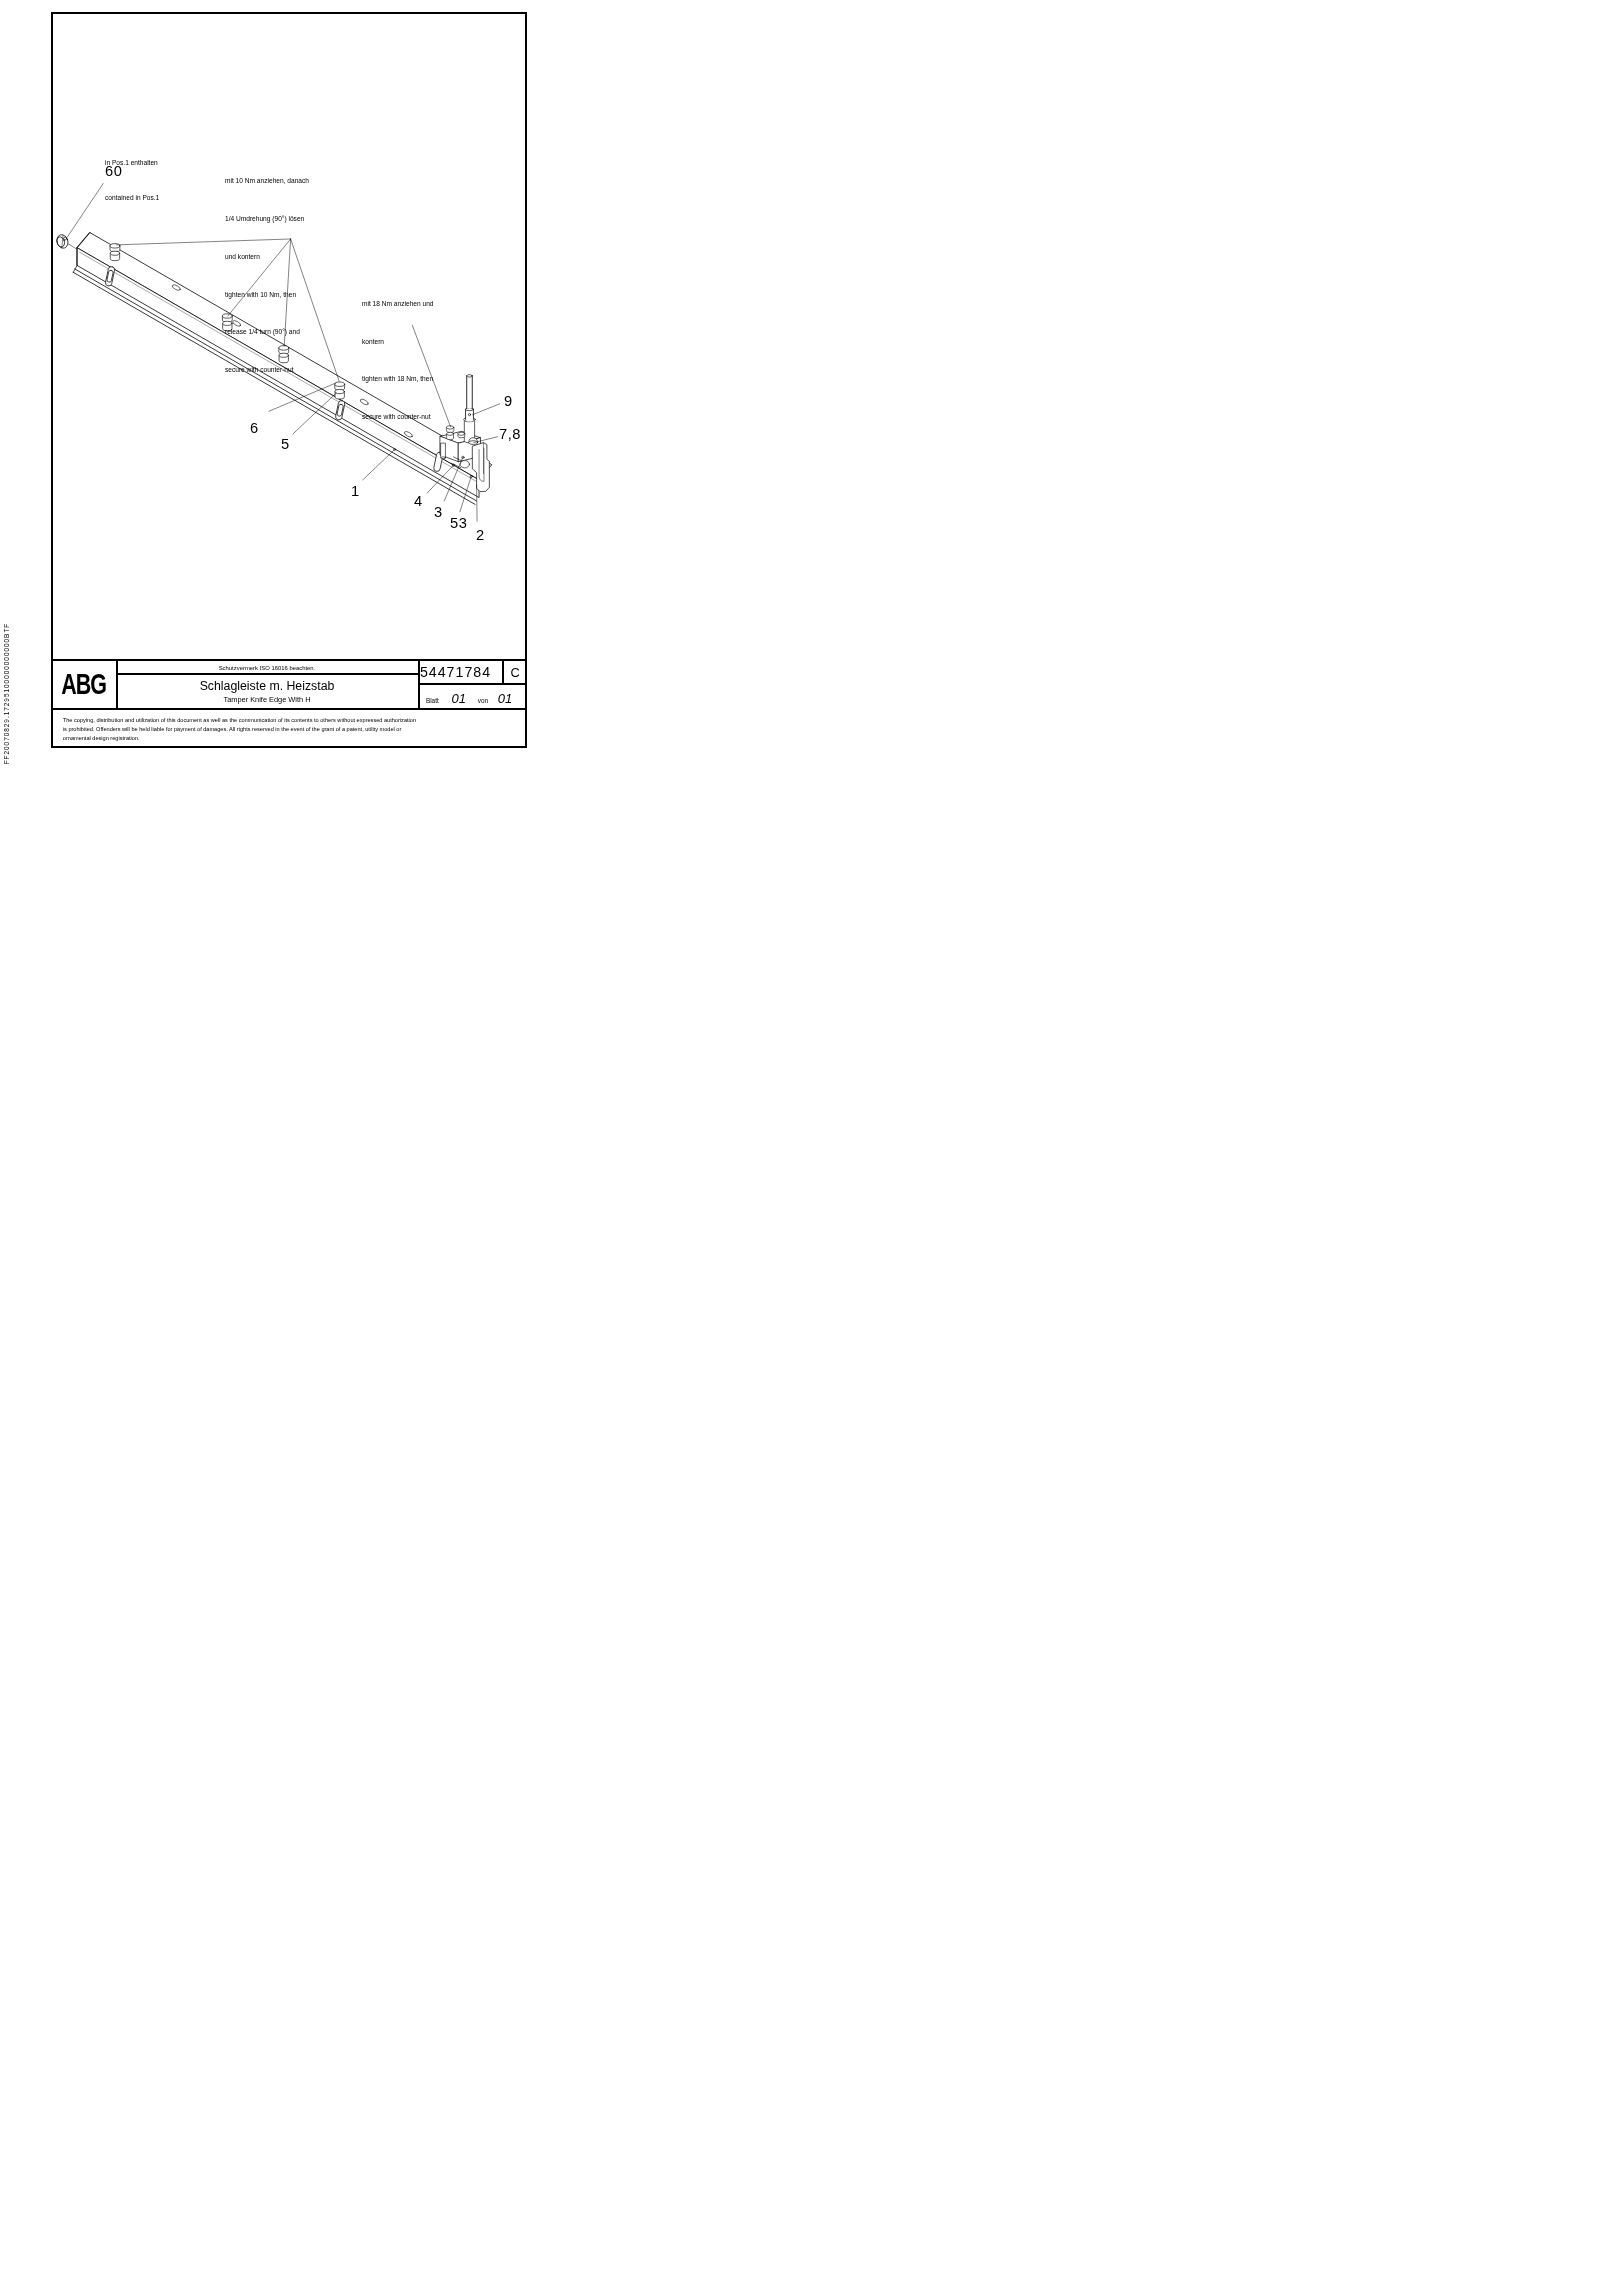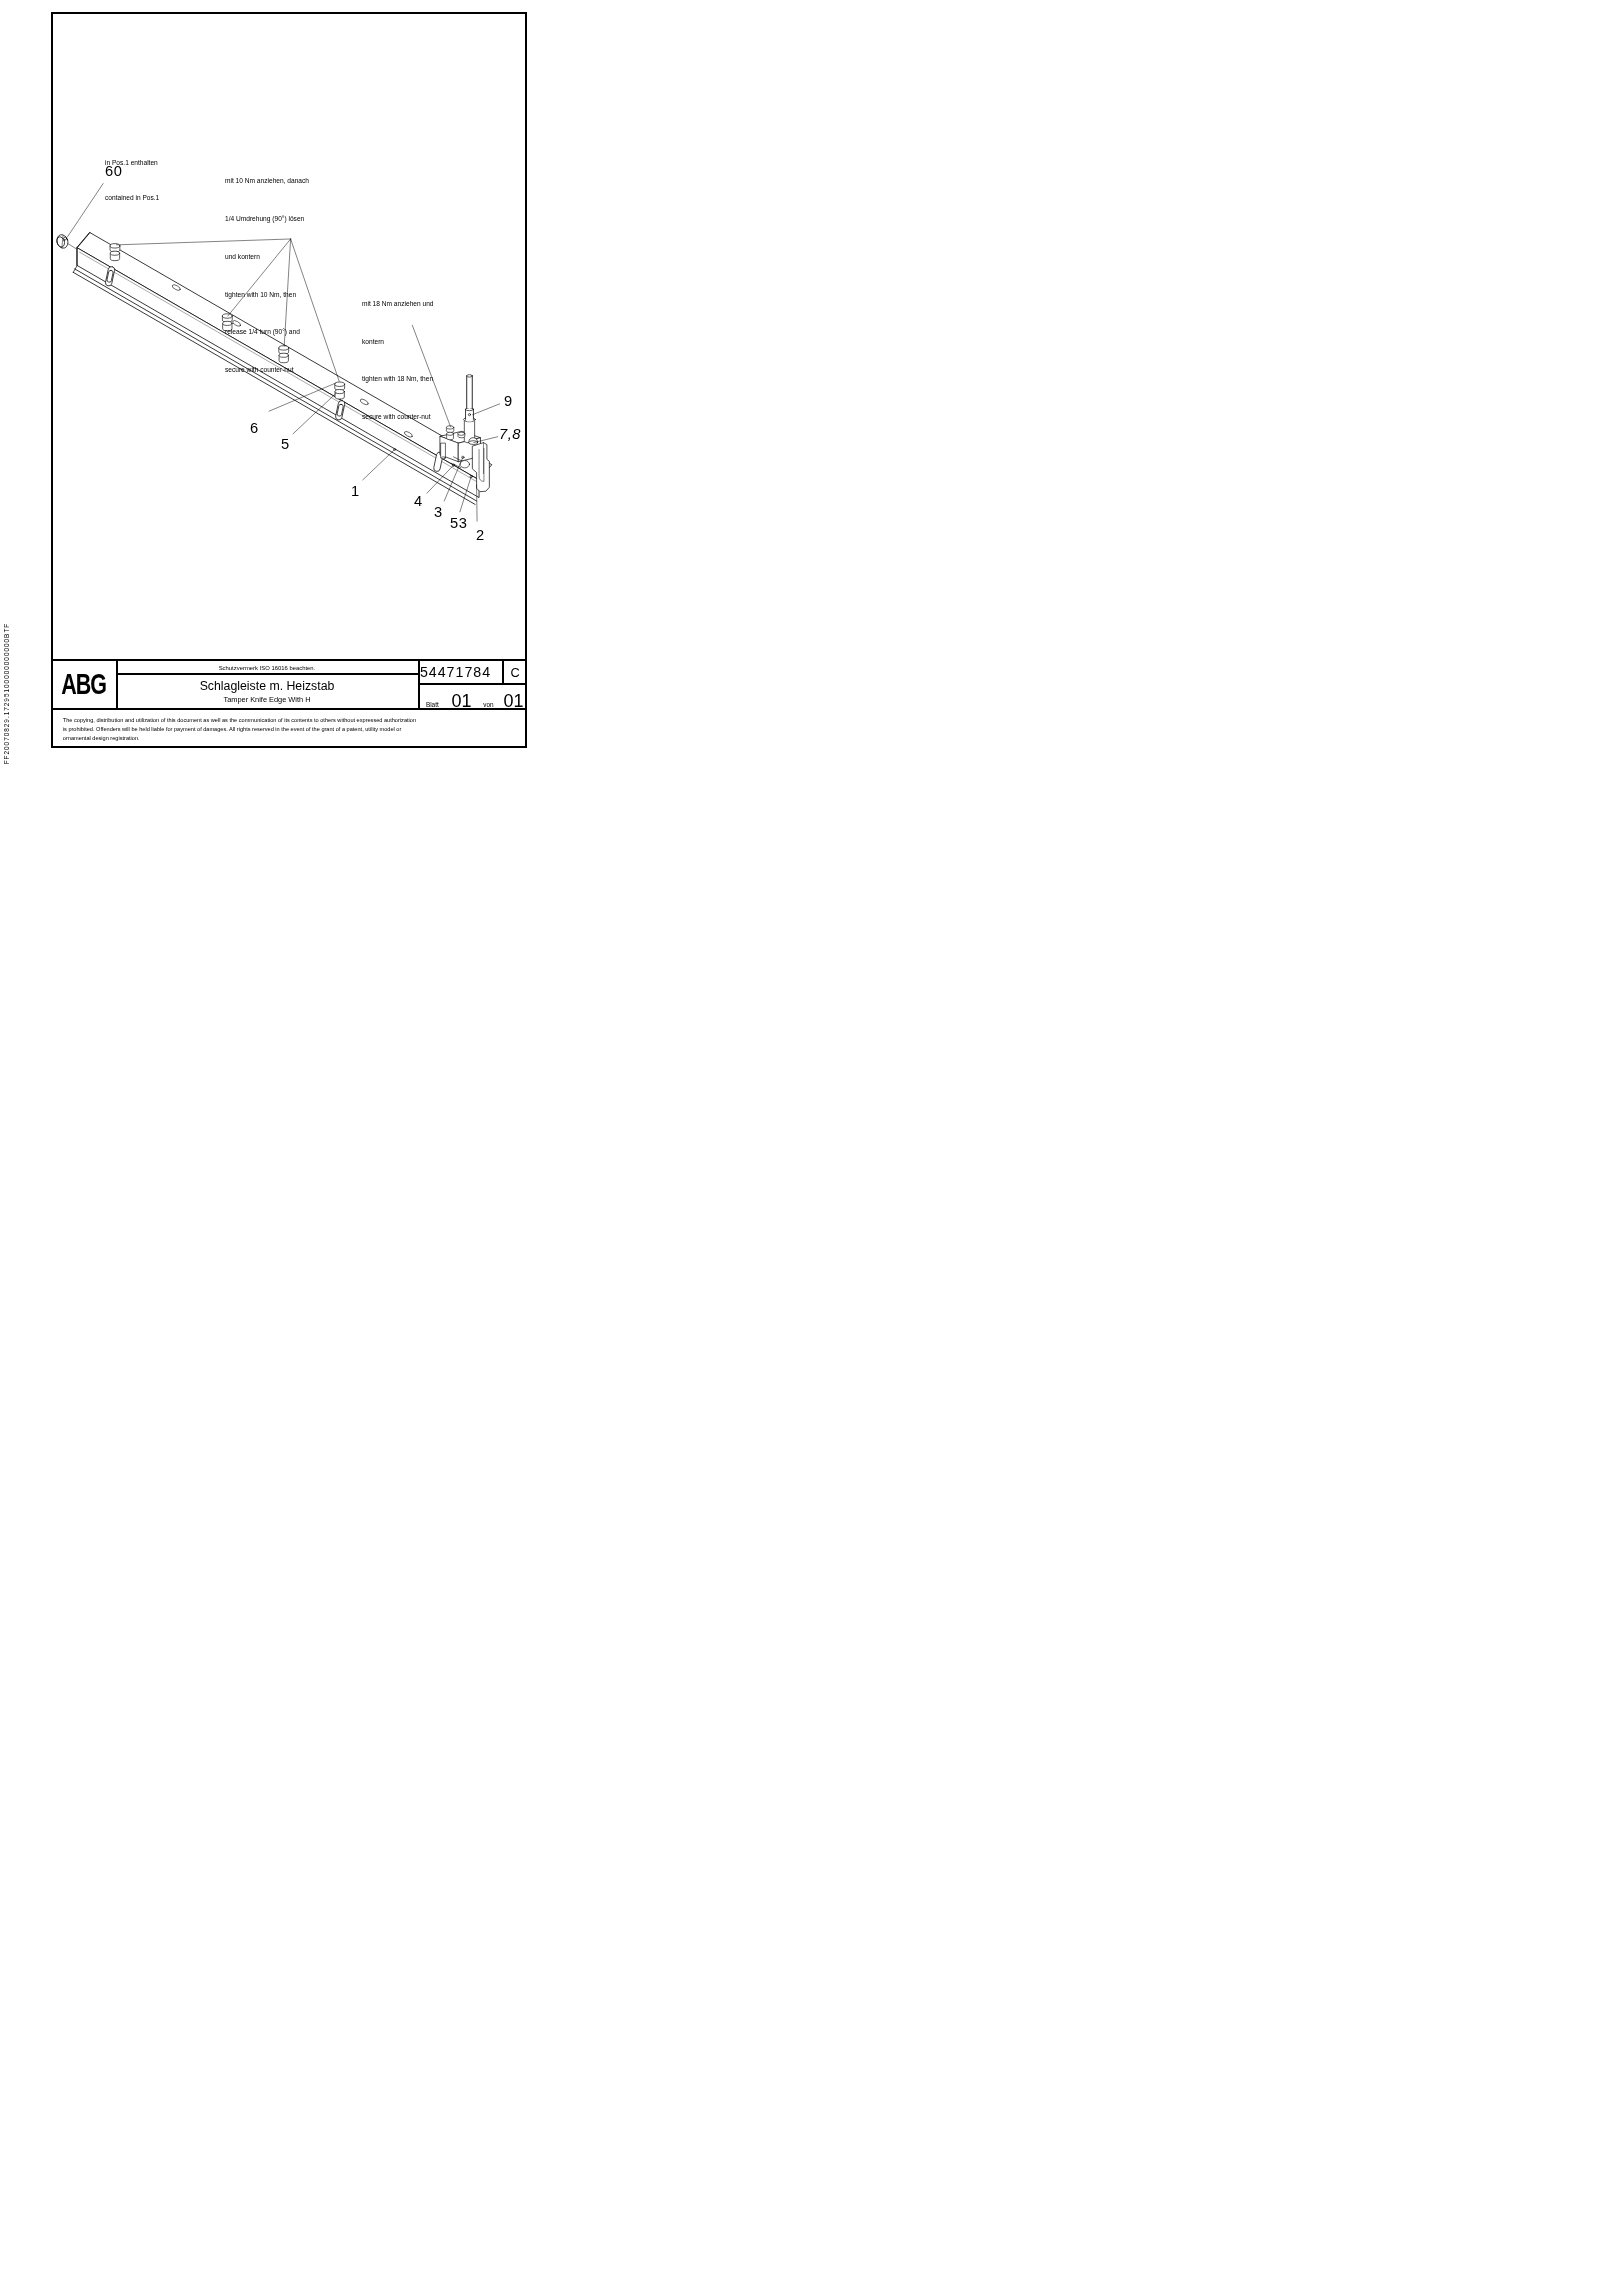--- a/index.html
+++ b/index.html
@@ -34,21 +34,21 @@
   .abg-cell  { left:51px; top:662px; width:65px; height:46px; }
   .abg-logo  { font-size:22.6px; font-weight:bold; letter-spacing:-1px; transform:scale(0.95,1.32); }
   .schutz-cell { left:117px; top:662px; width:300px; height:11.3px; font-size:5.9px; }
   .title-cell  { left:117px; top:675px; width:300px; height:33px; flex-direction:column; gap:2.9px; }
   .title-de  { font-size:12.3px; }
   .title-en  { font-size:7.4px; }
   .num-cell  { left:419px; top:662px; width:73px; height:20.6px; font-size:14.2px; letter-spacing:1px; }
   .rev-cell  { left:503px; top:662px; width:24px; height:20.6px; font-size:12.8px; }
   .sheet-cell { left:419px; top:684px; width:108px; height:24px; justify-content:flex-start; align-items:baseline; padding-top:6.9px; }
   .sheet-cell .small { font-size:6.4px; }
-  .sheet-cell .big   { font-size:18px; }
+  .sheet-cell .big   { font-size:13px;font-style:italic; }
   .legal {
     position:absolute; left:51px; top:710px; width:476px; height:36px;
     font-size:5.6px; line-height:8.6px; padding:6.4px 0 0 11.8px; box-sizing:border-box;
   }
   svg.draw { position:absolute; left:0; top:0; pointer-events:none; }
 </style>
 </head>
 <body>
 
 <div class="page">
@@ -209,21 +209,21 @@
     <div>kontern</div>
     <div>tighten with 18 Nm, then</div>
     <div>secure with counter-nut</div>
   </div>
 
   <div class="plabel" style="left:105px; top:163px;">60</div>
   <div class="plabel" style="left:250px; top:420px;">6</div>
   <div class="plabel" style="left:281px; top:436px;">5</div>
   <div class="plabel" style="left:351px; top:483px;">1</div>
   <div class="plabel" style="left:504px; top:393px;">9</div>
-  <div class="plabel" style="left:499px; top:426px;font-style:italic;">7,8</div>
+  <div class="plabel" style="left:499px; top:426px;">7,8</div>
   <div class="plabel" style="left:414px; top:493px;">4</div>
   <div class="plabel" style="left:434px; top:504px;">3</div>
   <div class="plabel" style="left:450px; top:515px;">53</div>
   <div class="plabel" style="left:476px; top:527px;">2</div>
 
   <div class="hline" style="left:51px; top:659px; width:476px; height:2px;"></div>
   <div class="vline" style="left:116px; top:661px; width:1.5px; height:47px;"></div>
   <div class="hline" style="left:116px; top:673px; width:303px; height:1.5px;"></div>
   <div class="vline" style="left:418px; top:661px; width:1.5px; height:47px;"></div>
   <div class="vline" style="left:502px; top:661px; width:1.5px; height:21.6px;"></div>

